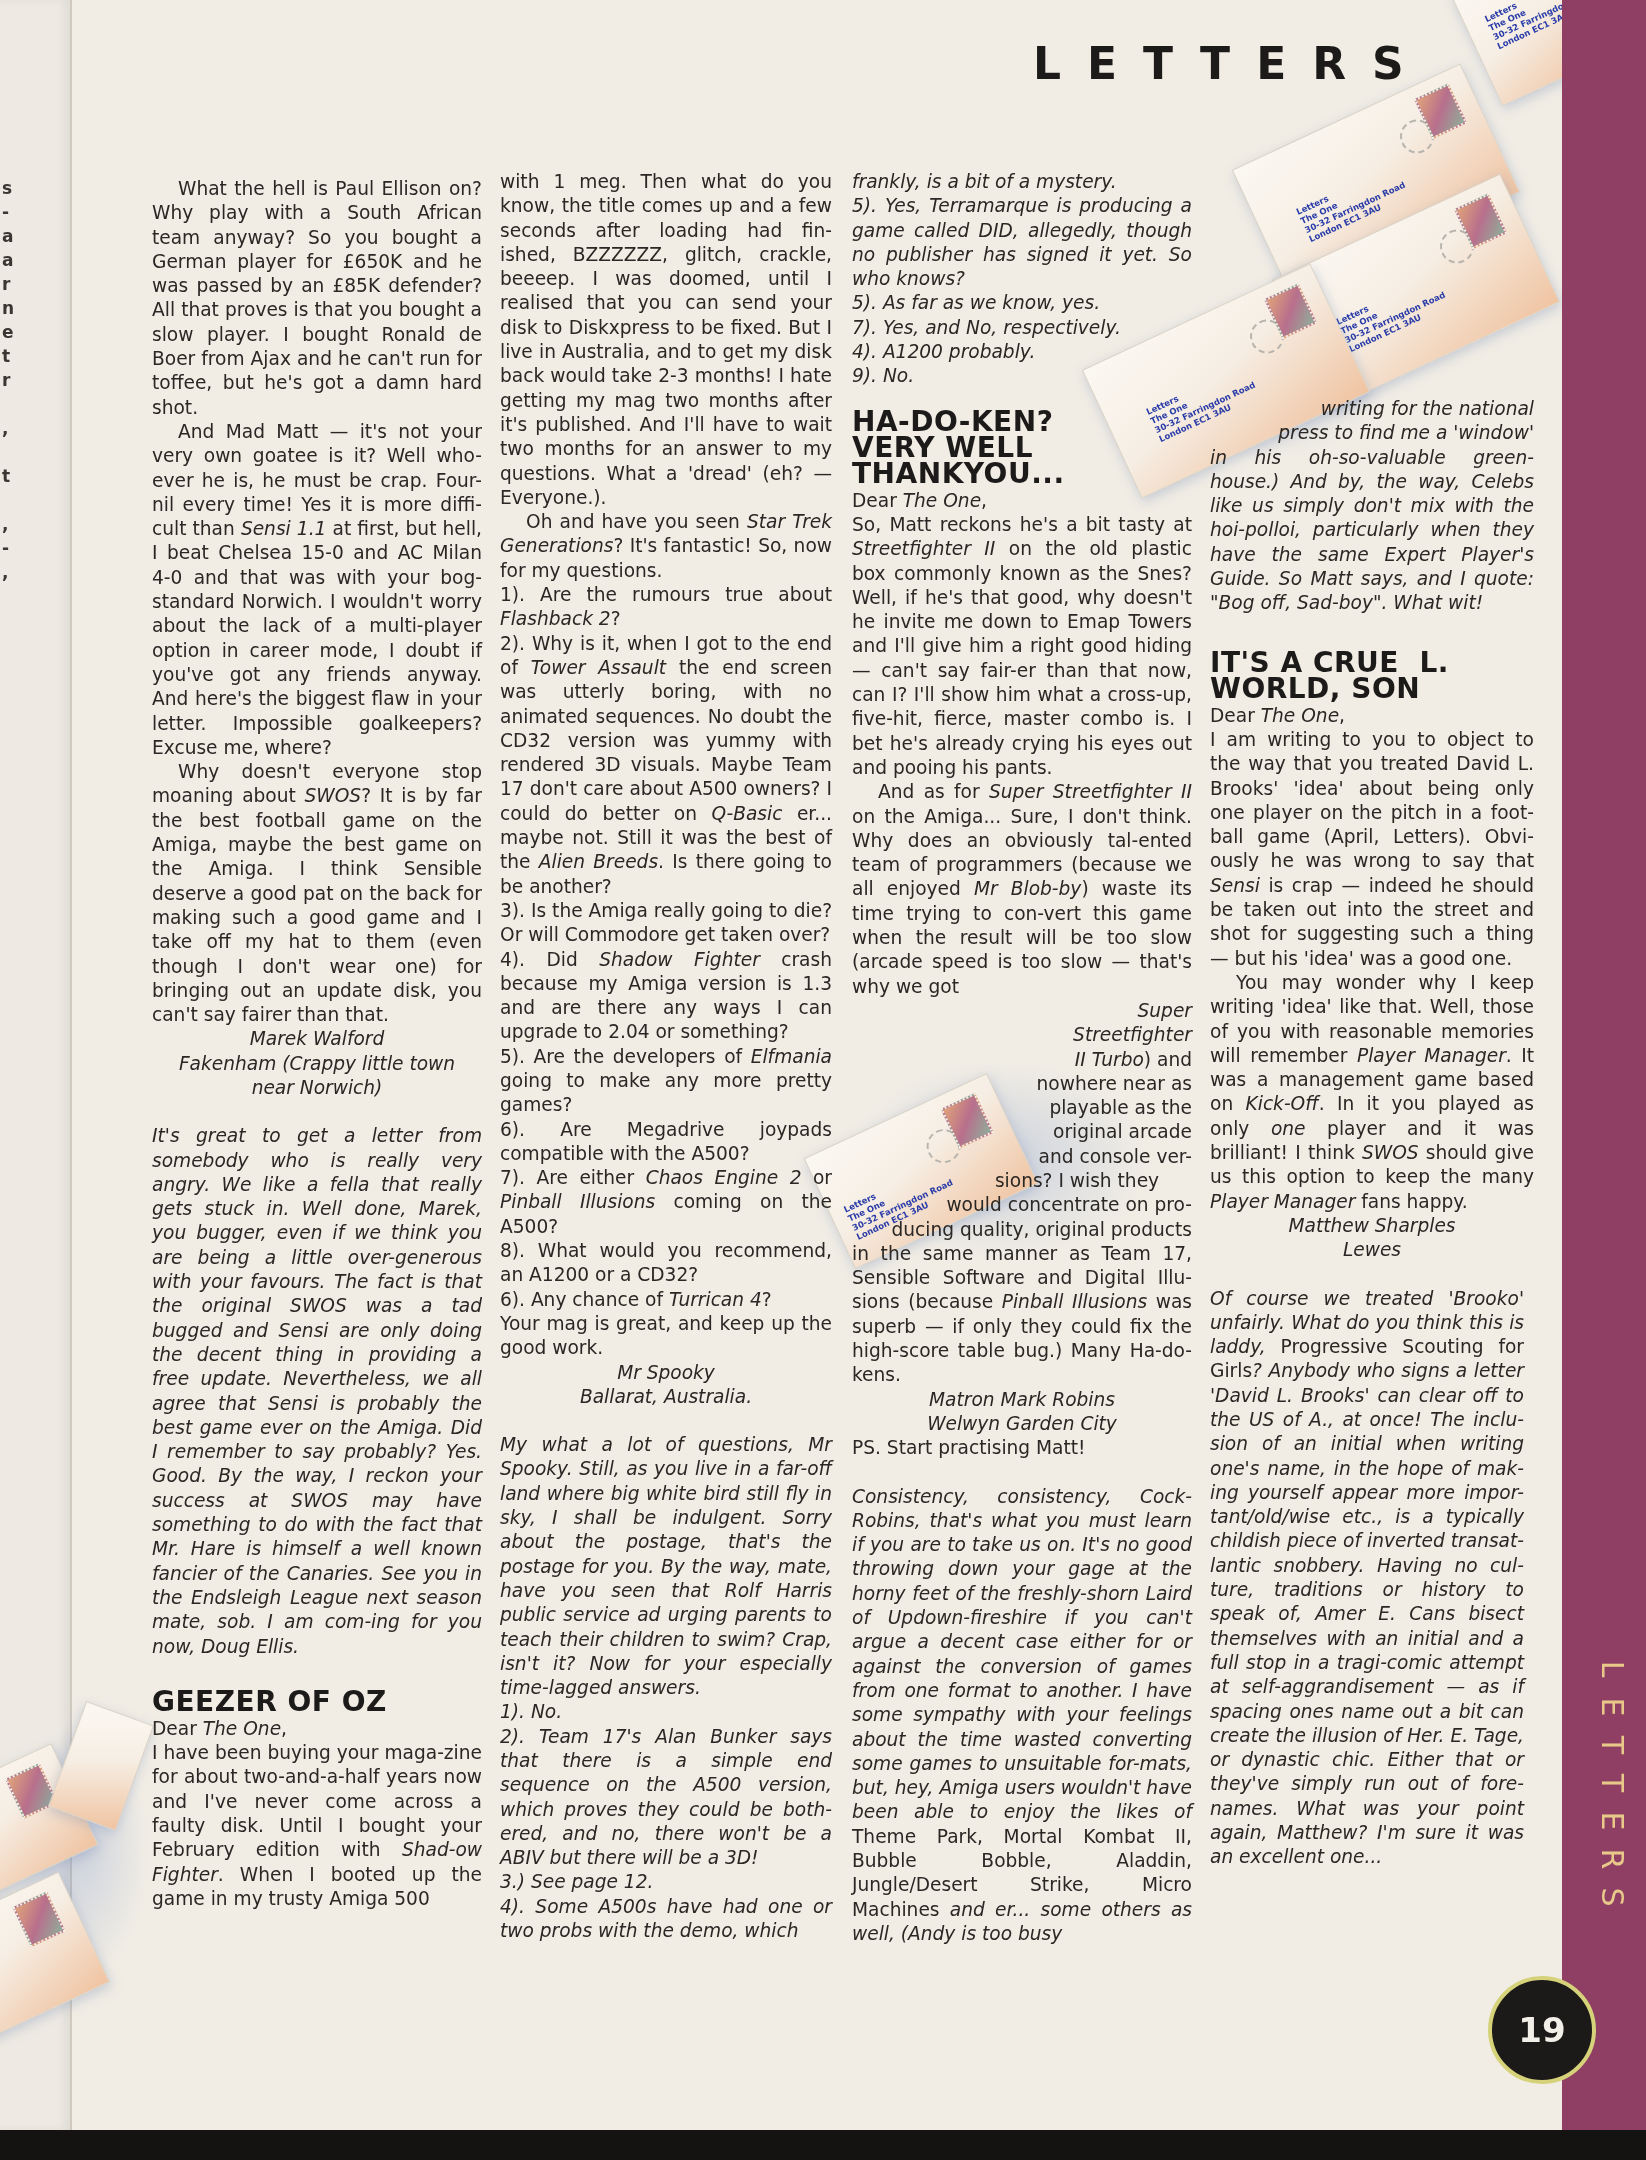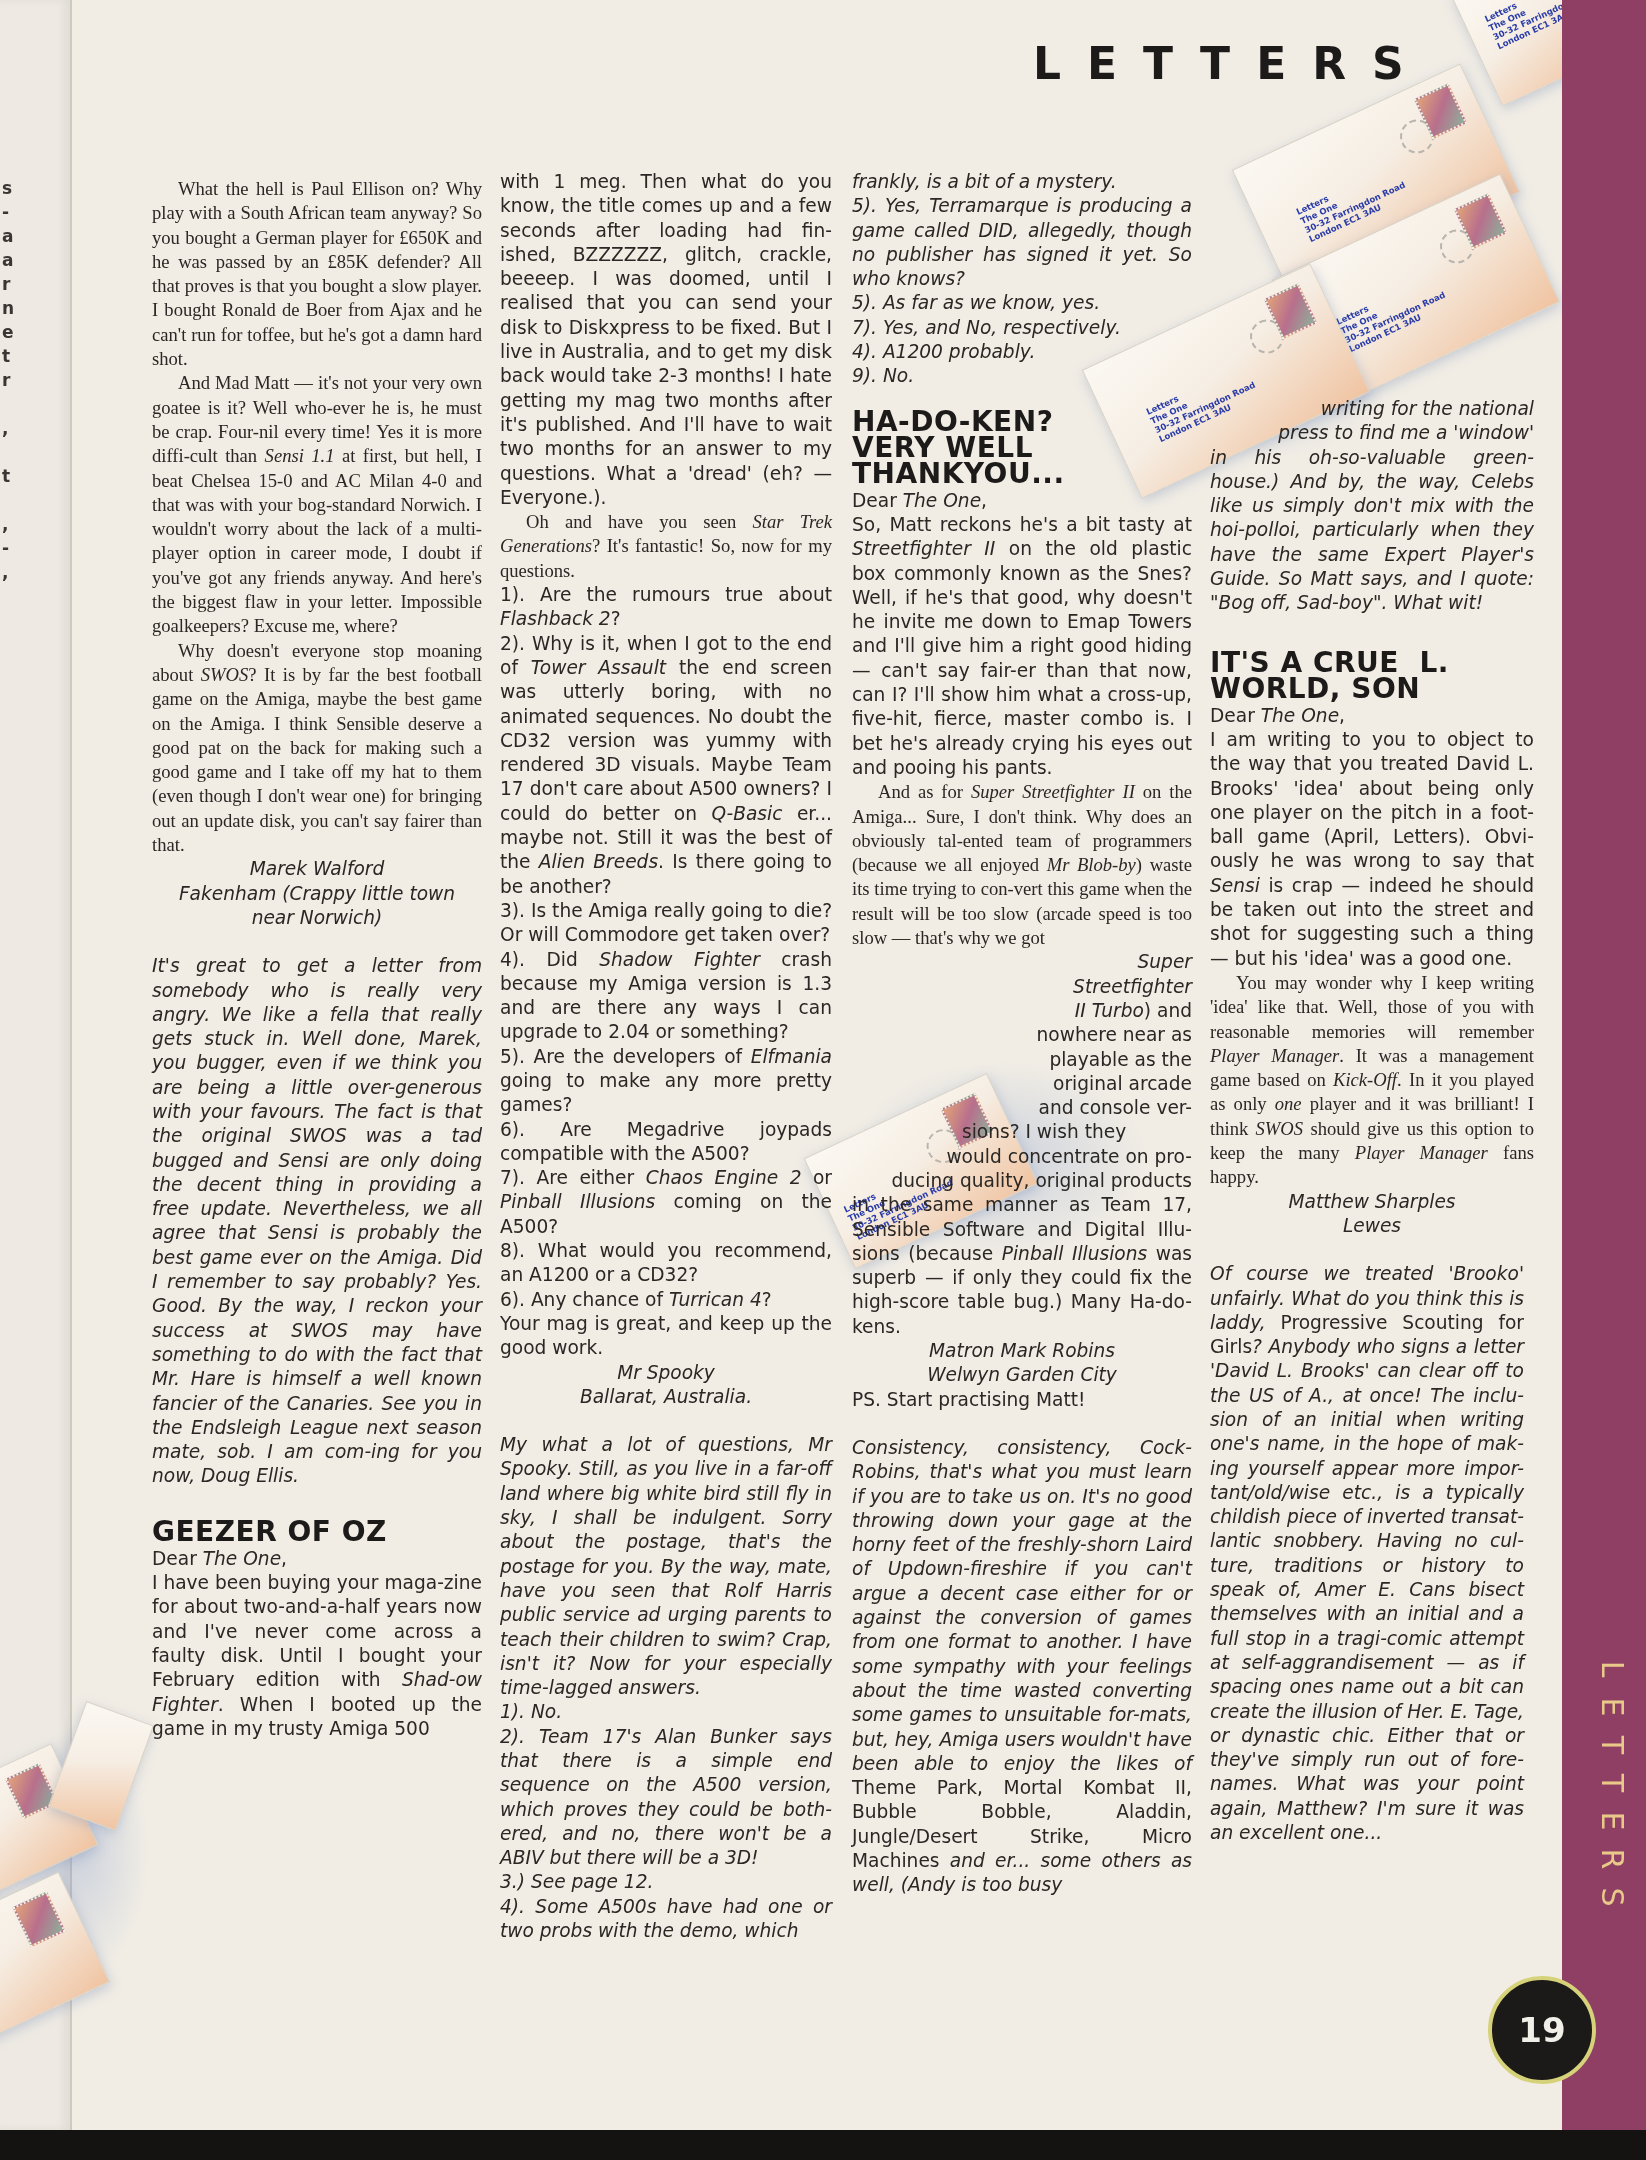--- a/index.html
+++ b/index.html
@@ -47,21 +47,21 @@
   .header-title {
     position: absolute; left: 1033px; top: 38px;
     font-family: "DejaVu Sans", sans-serif; font-weight: bold;
     font-size: 44px; letter-spacing: 26px; color: #1d1b1a;
   }
   .col {
     position: absolute; font-size: 18.6px; line-height: 24.3px; text-align: justify;
     font-family: "DejaVu Sans", sans-serif;
   }
   .col p { margin: 0; }
-  .col .indent { text-indent: 26px; font-family: Liberation Serif, serif; }
+  .col .indent { text-indent: 26px; }
   .col .it { font-style: italic; }
   .col .sig { text-align: center; font-style: italic; }
   .col .gap { height: 24px; }
   .col h2 {
     margin: 6px 0 2px 0; font-family: "DejaVu Sans", sans-serif; font-weight: 900;
     font-size: 28px; line-height: 26px; color: #1d1b1a; letter-spacing: 0.5px; text-align: left;
   }
   #col1 { left: 152px; top: 177px; width: 330px; }
   #col2 { left: 500px; top: 170px; width: 332px; }
   #col3 { left: 852px; top: 170px; width: 340px; }
@@ -238,21 +238,21 @@
   </h2>
   <p><span>Dear </span><span class="it">The One</span><span>,</span></p>
   <p><span>So, Matt reckons he's a bit tasty at </span><span class="it">Streetfighter II</span><span> on the old plastic box commonly known as the Snes? Well, if he's that good, why doesn't he invite me down to Emap Towers and I'll give him a right good hiding — can't say fair-er than that now, can I? I'll show him what a cross-up, five-hit, fierce, master combo is. I bet he's already crying his eyes out and pooing his pants.</span></p>
   <p class="indent"><span>And as for </span><span class="it">Super Streetfighter II</span><span> on the Amiga... Sure, I don't think. Why does an obviously tal-ented team of programmers (because we all enjoyed </span><span class="it">Mr Blob-by</span><span>) waste its time trying to con-vert this game when the result will be too slow (arcade speed is too slow — that's why we got</span></p>
   <p class="wrap-left it" style="text-align:right">Super Streetfighter</p>
   <p class="wrap-left" style="text-align:right"><span class="it">II Turbo</span><span>) and</span></p>
   <p class="wrap-left" style="text-align:right">nowhere near as</p>
   <p class="wrap-left" style="text-align:right">playable as the</p>
   <p class="wrap-left" style="text-align:right">original arcade</p>
   <p class="wrap-left" style="text-align:right">and console ver-</p>
-  <p class="wrap-left2" style="text-align:left">sions? I wish they</p>
+  <p class="wrap-left2" style="text-align:center">sions? I wish they</p>
   <p class="wrap-left3" style="text-align:right">would concentrate on pro-</p>
   <p class="wrap-left4" style="text-align:right">ducing quality, original products</p>
   <p><span>in the same manner as Team 17, Sensible Software and Digital Illu-sions (because </span><span class="it">Pinball Illusions</span><span> was superb — if only they could fix the high-score table bug.) Many Ha-do-kens.</span></p>
   <p class="sig">Matron Mark Robins</p>
   <p class="sig">Welwyn Garden City</p>
   <p>PS. Start practising Matt!</p>
   <div class="gap"></div>
   <p><span class="it">Consistency, consistency, Cock-Robins, that's what you must learn if you are to take us on. It's no good throwing down your gage at the horny feet of the freshly-shorn Laird of Updown-fireshire if you can't argue a decent case either for or against the conversion of games from one format to another. I have some sympathy with your feelings about the time wasted converting some games to unsuitable for-mats, but, hey, Amiga users wouldn't have been able to enjoy the likes of </span><span>Theme Park, Mortal Kombat II, Bubble Bobble, Aladdin, Jungle/Desert Strike, Micro Machines</span><span class="it"> and er... some others as well, (Andy is too busy</span></p>
 </div>
 

